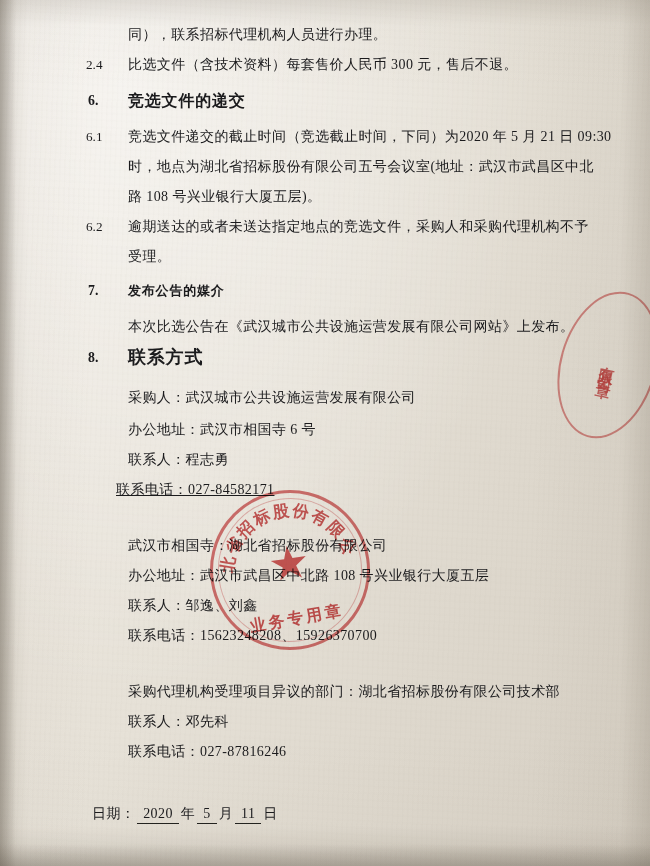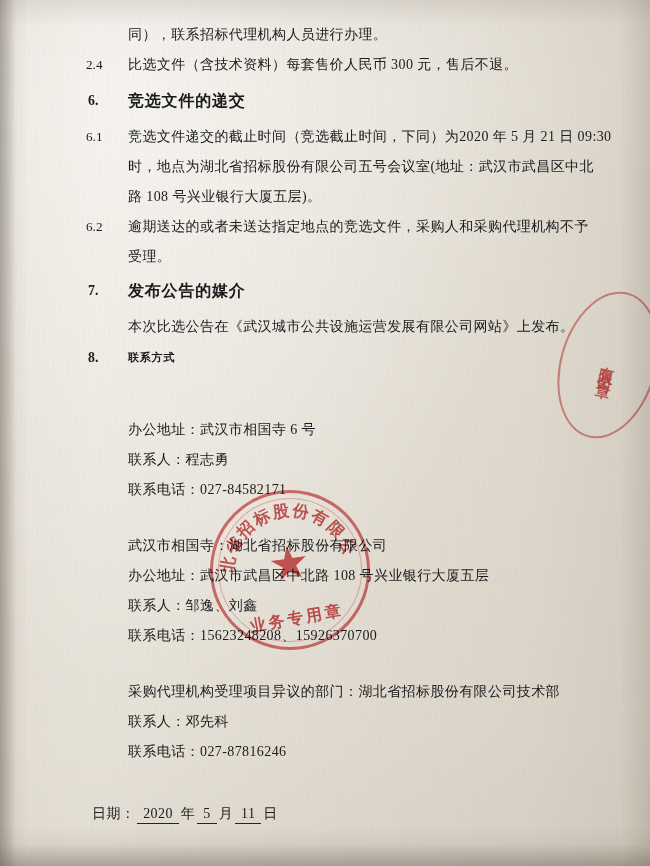--- a/index.html
+++ b/index.html
@@ -182,27 +182,28 @@
     <div class="num b" style="left:88px; top:349px;">8.</div>
 
     <div class="line" style="left:128px; top:26px;">同），联系招标代理机构人员进行办理。</div>
     <div class="line" style="left:128px; top:56px;">比选文件（含技术资料）每套售价人民币 300 元，售后不退。</div>
     <div class="line bold" style="left:128px; top:92px; font-size:16px;">竞选文件的递交</div>
     <div class="line" style="left:128px; top:128px;">竞选文件递交的截止时间（竞选截止时间，下同）为2020 年 5 月 21 日 09:30</div>
     <div class="line" style="left:128px; top:158px;">时，地点为湖北省招标股份有限公司五号会议室(地址：武汉市武昌区中北</div>
     <div class="line" style="left:128px; top:188px;">路 108 号兴业银行大厦五层)。</div>
     <div class="line" style="left:128px; top:218px;">逾期送达的或者未送达指定地点的竞选文件，采购人和采购代理机构不予</div>
     <div class="line" style="left:128px; top:248px;">受理。</div>
-    <div class="line bold" style="left:128px; top:282px; font-size:16px;">发布公告的媒介</div>
+    <div class="line bold" style="left:128px; top:282px; font-size:13px;">发布公告的媒介</div>
     <div class="line" style="left:128px; top:318px;">本次比选公告在《武汉城市公共设施运营发展有限公司网站》上发布。</div>
-    <div class="line bold" style="left:128px; top:349px; font-size:11px;">联系方式</div>
-
+    <div class="line bold" style="left:128px; top:349px; font-size:18px;">联系方式</div>
+
+    <div class="line" style="left:128px; top:389px;">采购人：武汉城市公共设施运营发展有限公司</div>
     <div class="line" style="left:128px; top:421px;">办公地址：武汉市相国寺 6 号</div>
     <div class="line" style="left:128px; top:451px;">联系人：程志勇</div>
-    <div class="line" style="left:128px; top:481px;">联系电话：027-84582171</div>
+    <div class="line" style="left:116px; top:481px;text-decoration:underline;">联系电话：027-84582171</div>
 
     <div class="line" style="left:128px; top:537px;">武汉市相国寺：湖北省招标股份有限公司</div>
     <div class="line" style="left:128px; top:567px;">办公地址：武汉市武昌区中北路 108 号兴业银行大厦五层</div>
     <div class="line" style="left:128px; top:597px;">联系人：邹逸、刘鑫</div>
     <div class="line" style="left:128px; top:627px;">联系电话：15623248208、15926370700</div>
 
     <div class="line" style="left:128px; top:683px;">采购代理机构受理项目异议的部门：湖北省招标股份有限公司技术部</div>
     <div class="line" style="left:128px; top:713px;">联系人：邓先科</div>
     <div class="line" style="left:128px; top:743px;">联系电话：027-87816246</div>
 

